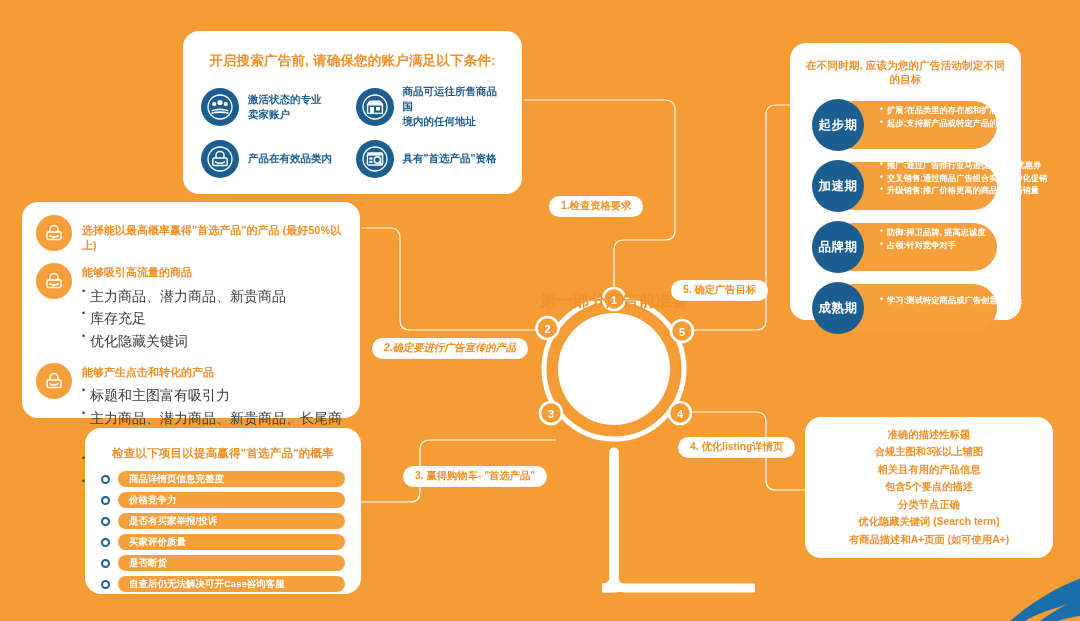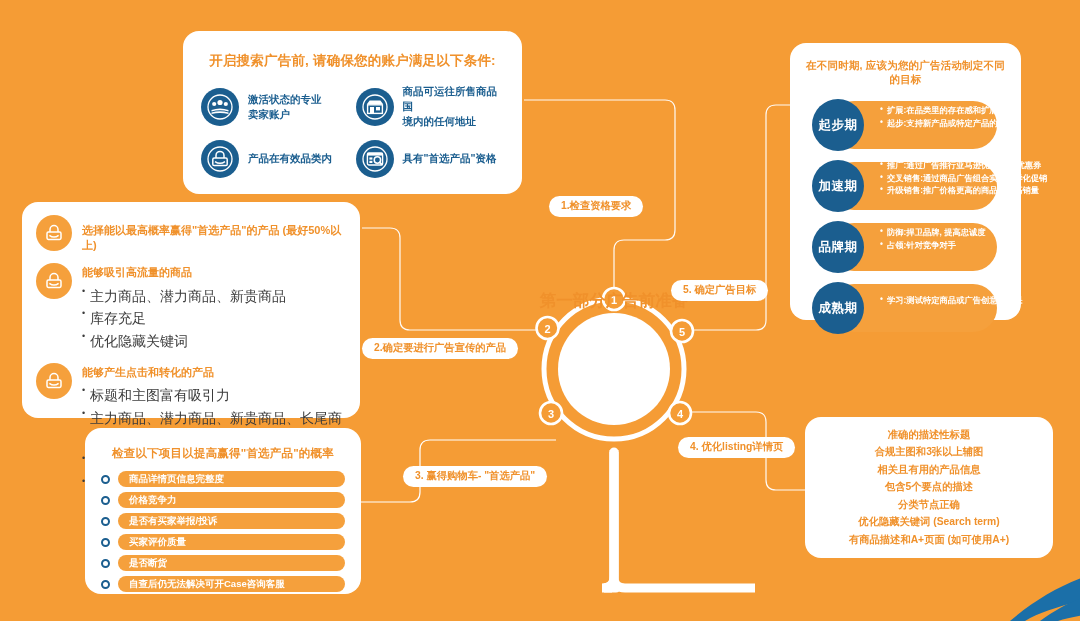--- a/index.html
+++ b/index.html
@@ -99,21 +99,21 @@
     margin:3.6px 0;white-space:nowrap;
   }
 
   
   .conn-label{
     position:absolute;background:#ffffff;border-radius:12px;
     color:#F0912B;font-size:10.3px;font-weight:bold;
     padding:4px 12px;white-space:nowrap;z-index:6;line-height:1.25;
   }
   #label-1{left:549px;top:196px;}
-  #label-2{left:362px;top:338px;}
+  #label-2{left:372px;top:338px;font-style:italic;}
   #label-3{left:403px;top:466px;}
   #label-4{left:678px;top:437px;}
   #label-5{left:671px;top:280px;}
 
   
   #hub{position:absolute;left:534px;top:289px;width:160px;height:160px;z-index:4;}
   #hub svg{display:block;overflow:visible;}
   .hub-title{
     position:absolute;left:0;top:0;width:160px;height:160px;
     display:flex;flex-direction:row;align-items:flex-start;justify-content:center;

